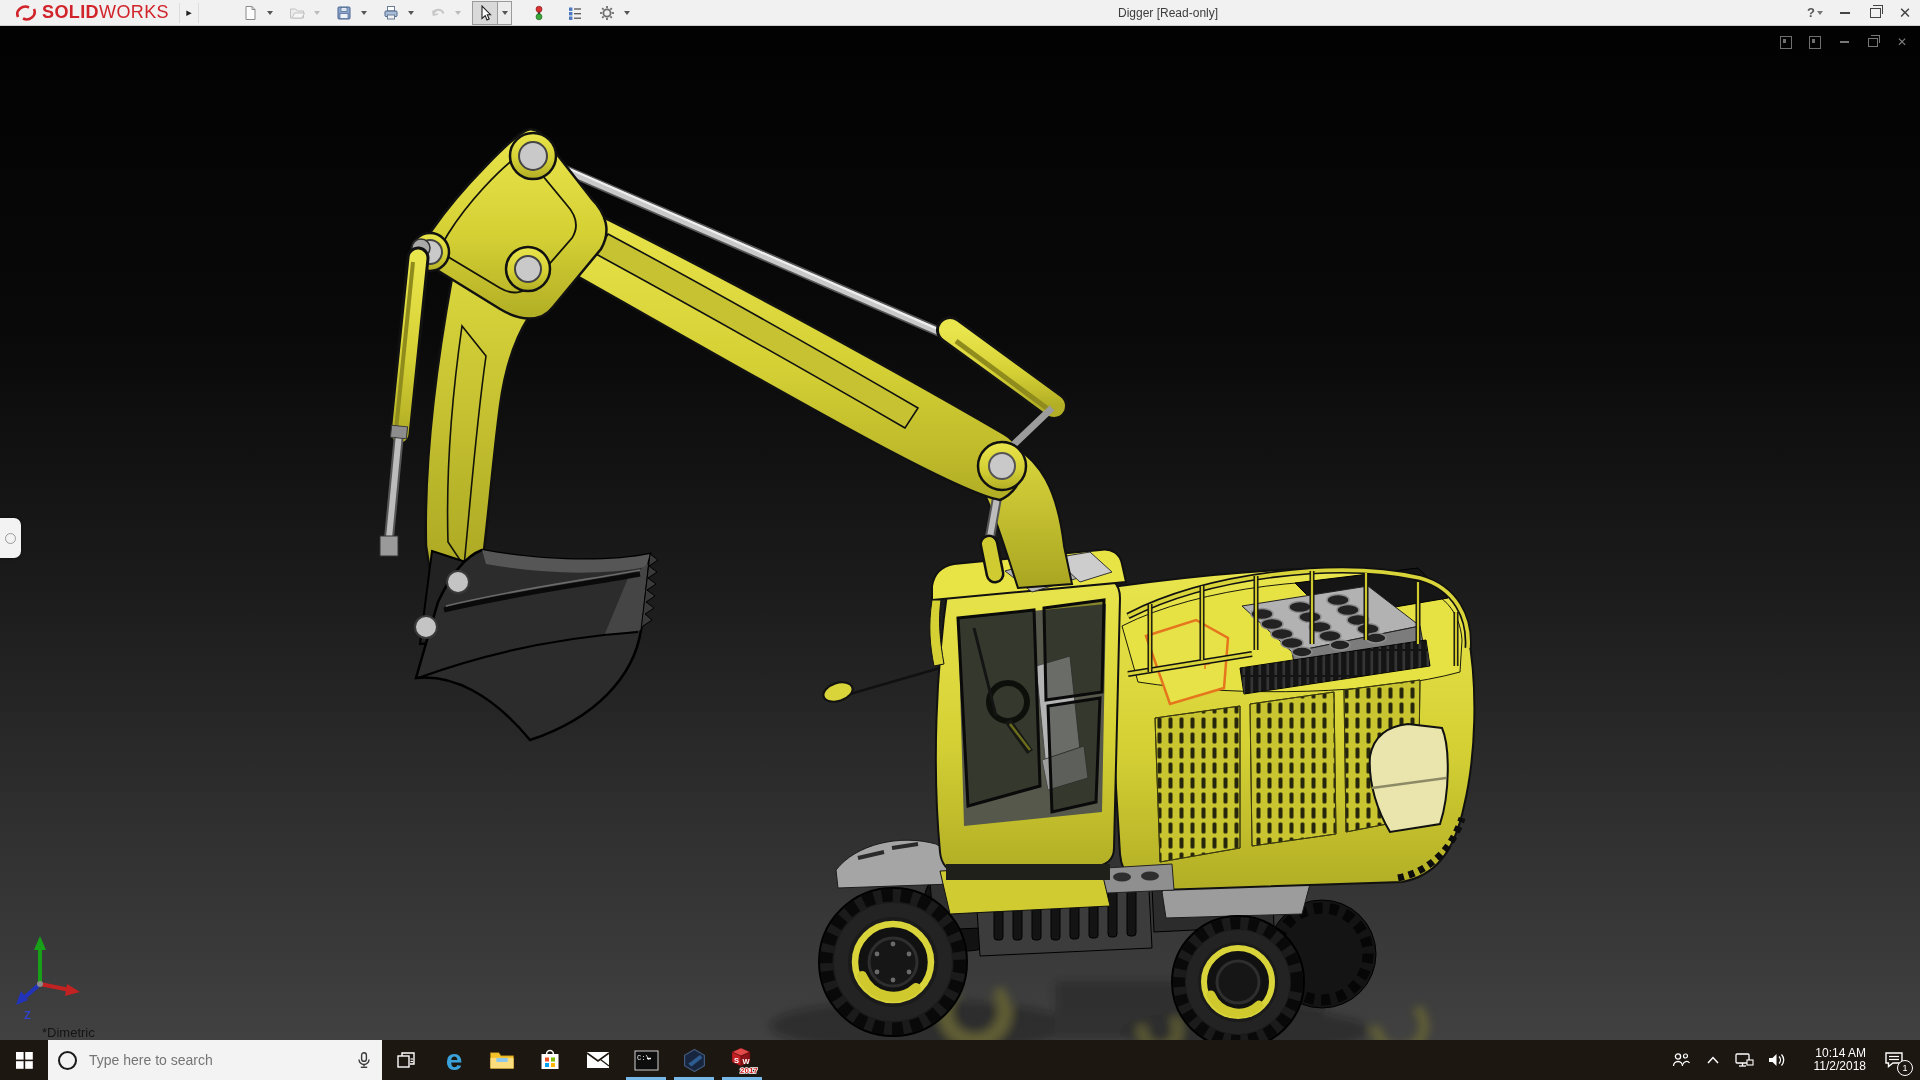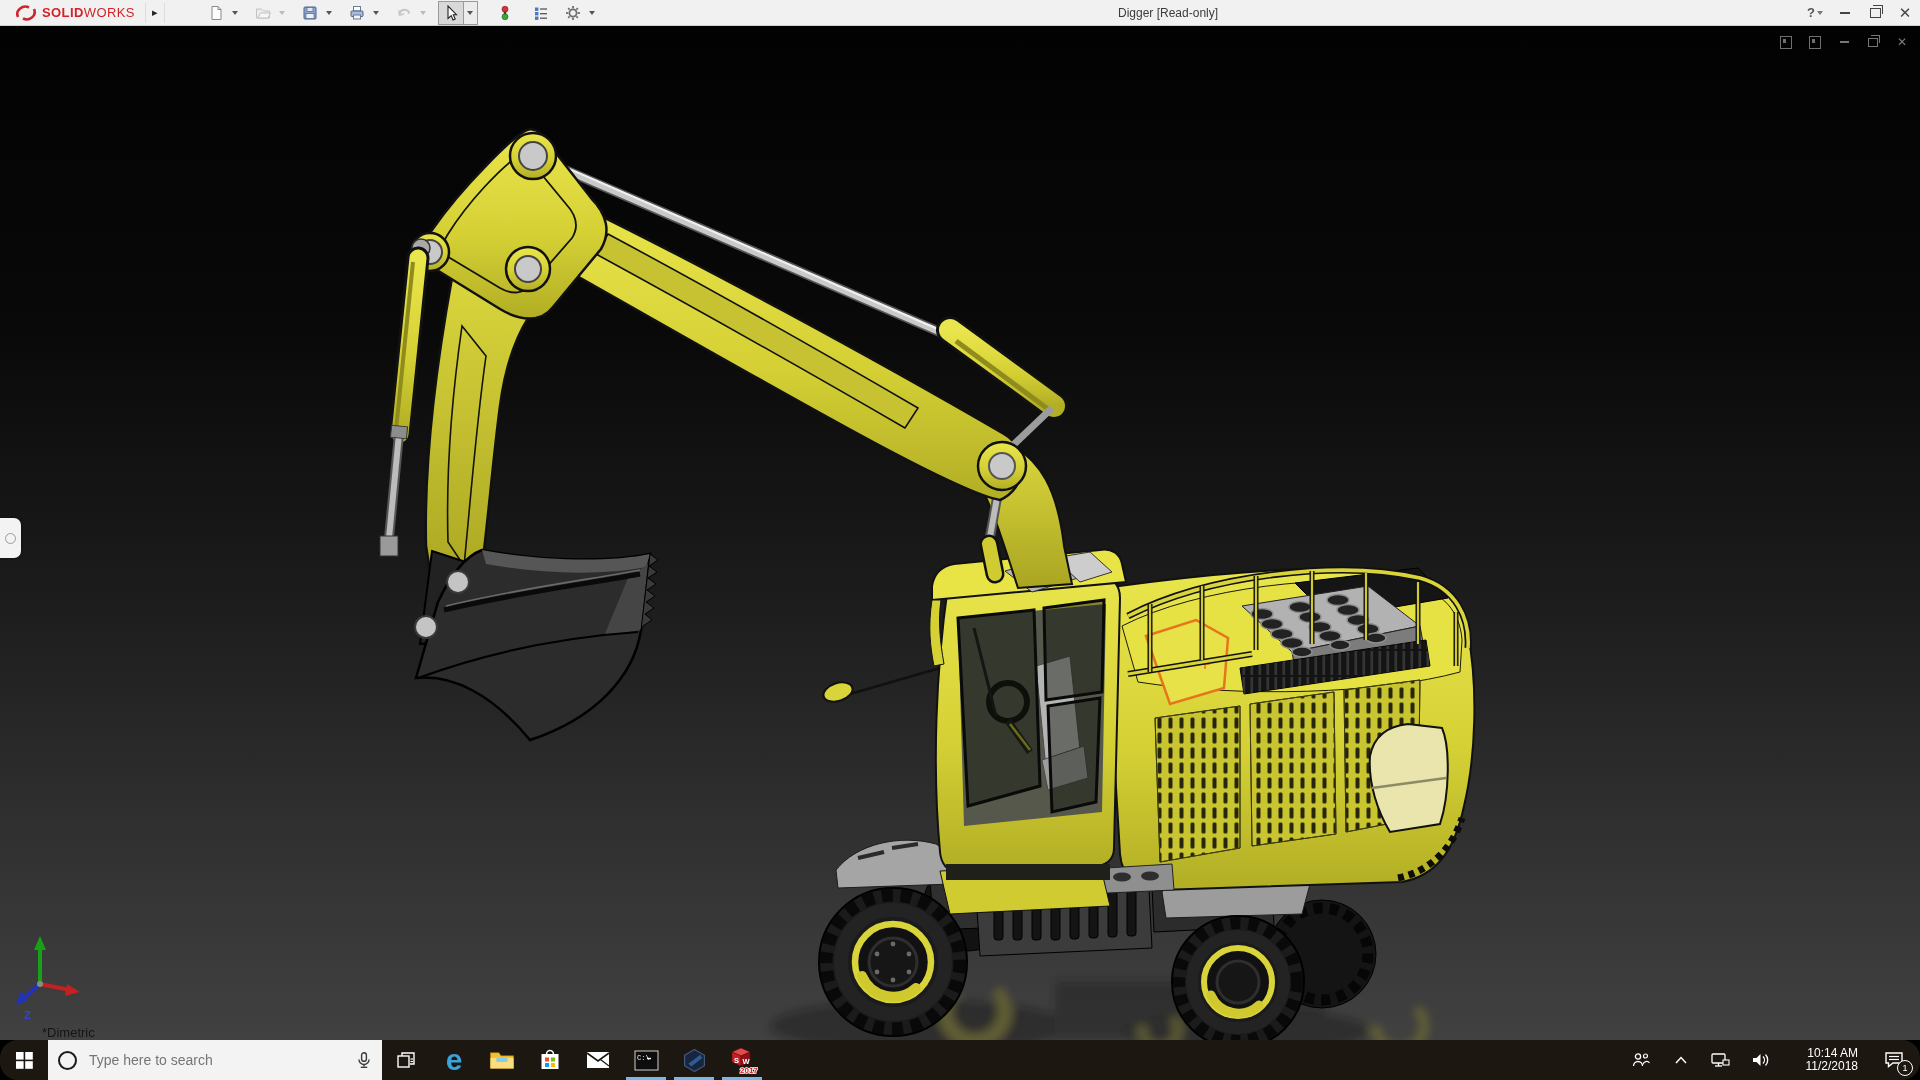--- a/index.html
+++ b/index.html
@@ -1,21 +1,21 @@
 <!DOCTYPE html>
 <html><head>
 <meta charset="utf-8">
 <style>
   html,body{margin:0;padding:0;width:1920px;height:1080px;overflow:hidden;
     font-family:"Liberation Sans","DejaVu Sans",sans-serif;background:#000;}
   
   .titlebar{position:absolute;left:0;top:0;width:1920px;height:25px;background:#f1f1f1;
     border-bottom:1px solid #cfcfcf;display:flex;align-items:center;z-index:30;}
   .sw-logo{display:flex;align-items:center;padding-left:14px;height:100%;}
-  .sw-logo .brand{font-size:13px;color:#d1232a;letter-spacing:.4px;margin-left:4px;}
+  .sw-logo .brand{font-size:18px;color:#d1232a;letter-spacing:.4px;margin-left:4px;}
   .sw-logo .brand b{font-weight:700;}
   .flyout-arrow{width:18px;height:20px;margin-left:10px;color:#222;font-size:11px;
     display:flex;align-items:center;justify-content:center;border-left:1px solid #ddd;border-right:1px solid #ddd;}
   .tb-group{display:flex;align-items:center;margin-left:38px;}
   .tb-btn{width:24px;height:22px;display:flex;align-items:center;justify-content:center;border:1px solid transparent;}
   .tb-btn.pressed{background:#d9d9d9;border:1px solid #9a9a9a;}
   .tb-drop{width:13px;height:22px;display:flex;align-items:center;justify-content:center;margin-right:8px;}
   .tb-drop.pressed{background:#ececec;border:1px solid #9a9a9a;border-left:none;}
   .caret{width:0;height:0;border-left:3.5px solid transparent;border-right:3.5px solid transparent;border-top:4px solid #555;}
   .win-title{position:absolute;left:1118px;top:0;height:25px;display:flex;align-items:center;
@@ -35,29 +35,29 @@
   .dc .sq:after{content:"";position:absolute;left:2px;top:2px;width:3px;height:4px;background:#6f6f6f;}
   .dc .mini{width:9px;height:2px;background:#777;}
   .dc .rest{width:8px;height:7px;border:1.5px solid #777;position:relative;}
   .dc .rest:before{content:"";position:absolute;left:2px;top:-4px;width:8px;height:7px;border:1.5px solid #777;border-bottom:none;border-left:none;}
   .side-tab{position:absolute;left:0;top:492px;width:21px;height:40px;background:#f3f3f3;
     border-radius:0 7px 7px 0;box-shadow:0 0 3px rgba(0,0,0,.6);display:flex;align-items:center;justify-content:center;z-index:5;}
   .side-tab .dot{width:9px;height:9px;border:1.5px solid #9a9a9a;border-radius:50%;}
   .scene{position:absolute;left:0;top:0;}
   
   .taskbar{position:absolute;left:0;top:1040px;width:1920px;height:40px;background:#1d1712;
-    display:flex;align-items:stretch;z-index:40;border-radius:18px;}
+    display:flex;align-items:stretch;z-index:40;}
   .tb-start{width:48px;display:flex;align-items:center;justify-content:center;}
   .searchbox{width:334px;background:#f3f3f3;display:flex;align-items:center;padding:0 10px;box-sizing:border-box;}
   .searchbox .ring{width:15px;height:15px;border:2.2px solid #1a1a1a;border-radius:50%;flex:none;}
   .searchbox input{flex:1;border:none;outline:none;background:transparent;font-size:14px;color:#4a4a4a;
     margin-left:10px;font-family:"Liberation Sans",sans-serif;}
   .tb-app{width:48px;position:relative;display:flex;align-items:center;justify-content:center;}
   .runline{position:absolute;left:4px;bottom:0;width:40px;height:3px;background:#76b8e8;}
-  .tray{margin-left:auto;display:flex;align-items:center;gap:8px;}
+  .tray{margin-left:auto;display:flex;align-items:center;}
   .tray-ic{height:40px;display:flex;align-items:center;justify-content:center;}
   .clock{width:66px;text-align:right;color:#fff;font-size:12px;line-height:13.5px;margin:0 6px;}
   .ac-wrap{position:relative;width:44px;height:40px;display:flex;align-items:center;justify-content:center;margin-right:4px;}
   .badge{position:absolute;right:3px;bottom:4px;width:14px;height:14px;border:1.3px solid #fff;border-radius:50%;
     background:#1d1712;color:#fff;font-size:9px;display:flex;align-items:center;justify-content:center;}
 </style>
 </head>
 <body>
 
 <div class="titlebar">

